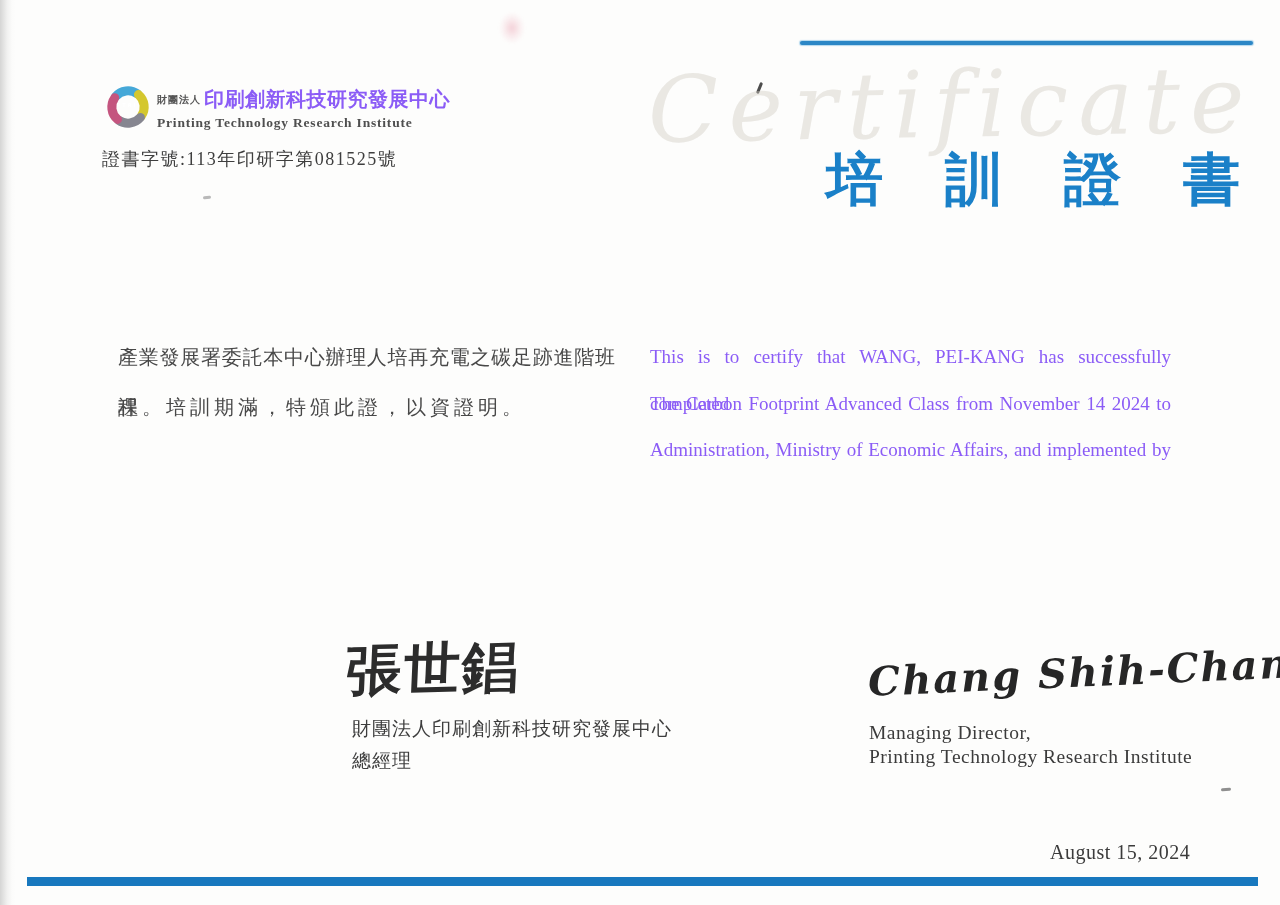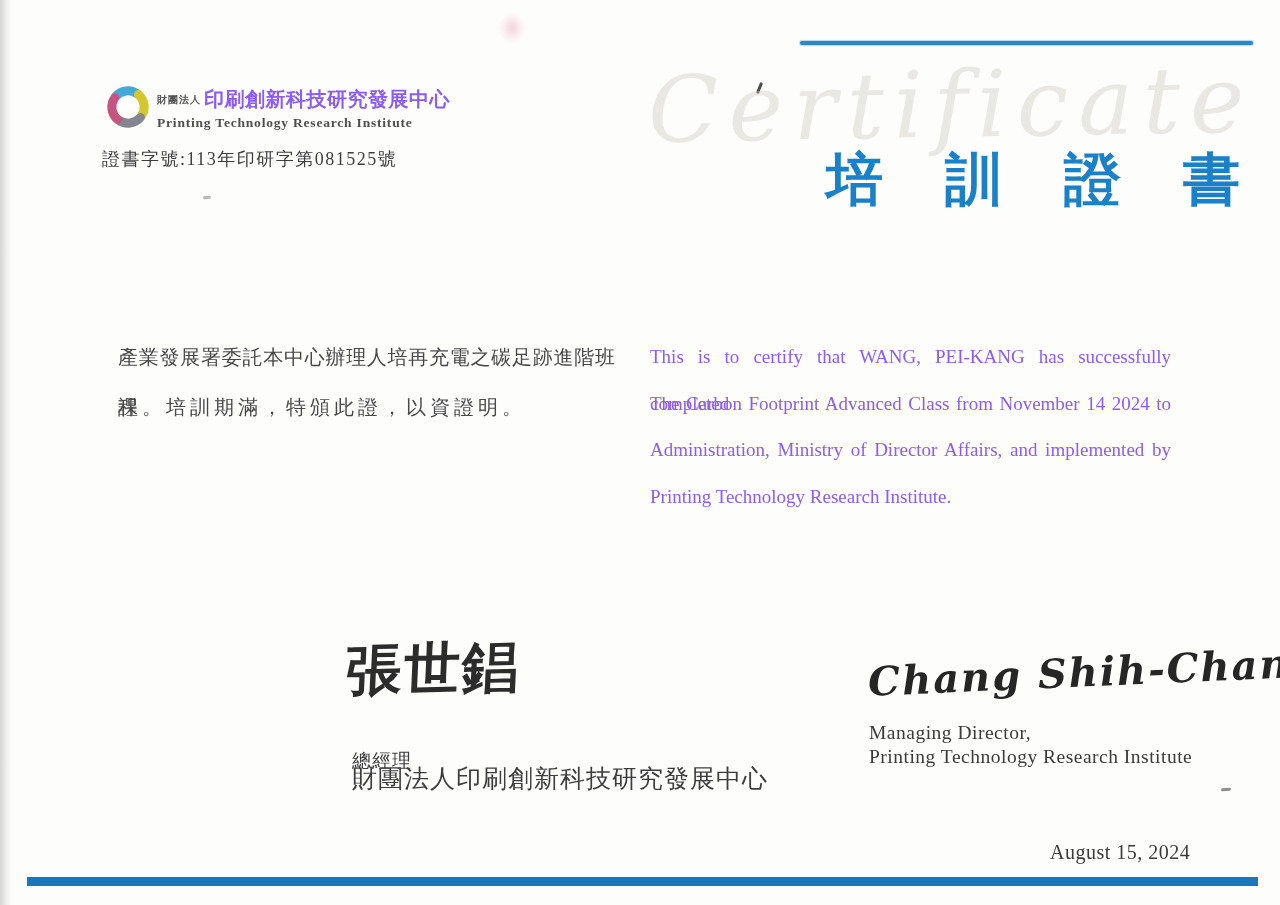--- a/index.html
+++ b/index.html
@@ -94,22 +94,22 @@
   .en-line { height: 46.5px; line-height: 46.5px; white-space: nowrap; }
   .en-line.just { text-align: justify; text-align-last: justify; white-space: normal; }
 
   
   .sig-zh {
     position: absolute; left: 346px; top: 632px;
     font-size: 56px; font-weight: bold; color: #2c2c2c;
     transform: skewX(-4deg) rotate(-1.5deg); letter-spacing: 2px;
     font-family: "DejaVu Serif", serif;
   }
-  .sig-zh-org { position: absolute; left: 352px; top: 762px;
-    font-size: 25px; color: #3d3d3d; letter-spacing: 1px; }
+  .sig-zh-org { position: absolute; left: 352px; top: 716px;
+    font-size: 19px; color: #3d3d3d; letter-spacing: 1px; }
   .sig-zh-title { position: absolute; left: 352px; top: 748px;
     font-size: 19px; color: #3d3d3d; letter-spacing: 1px; }
 
   .sig-en {
     position: absolute; left: 868px; top: 648px;
     font-size: 40px; font-style: italic; font-weight: 600; color: #262626;
     transform: rotate(-2.5deg); letter-spacing: 2px; white-space: nowrap;
     font-family: "DejaVu Serif", serif;
   }
   .sig-en-title { position: absolute; left: 869px; top: 722px;
@@ -171,22 +171,21 @@
   <div class="cert-title">培訓證書</div>
 
   <div class="zh-body">
     <div class="zh-line just">產業發展署委託本中心辦理人培再充電之碳足跡進階班課</div>
     <div class="zh-line last">程。培訓期滿，特頒此證，以資證明。</div>
   </div>
 
   <div class="en-body">
     <div class="en-line just">This is to certify that WANG, PEI-KANG has successfully completed</div>
     <div class="en-line just">The Carbon Footprint Advanced Class from November 14 2024 to</div>
-    <div class="en-line just">Administration, Ministry of Director Affairs, and implemented by</div>
-    <div class="en-line">Printing Technology Research Institute.</div>
+    <div class="en-line just">Administration, Ministry of Economic Affairs, and implemented by</div>
   </div>
 
   <div class="sig-zh">張世錩</div>
   <div class="sig-zh-org">財團法人印刷創新科技研究發展中心</div>
   <div class="sig-zh-title">總經理</div>
 
   <div class="sig-en">Chang Shih-Chang</div>
   <div class="sig-en-title">Managing Director,</div>
   <div class="sig-en-org">Printing Technology Research Institute</div>
 

